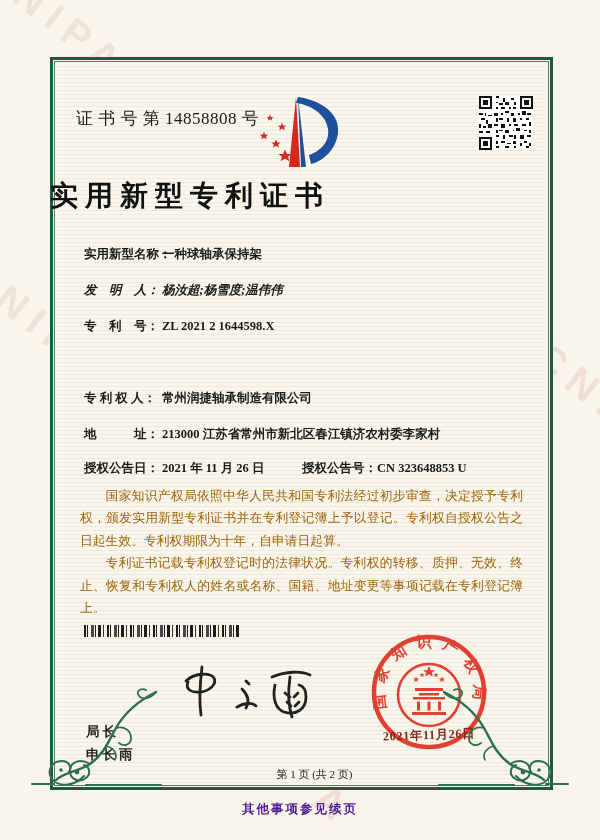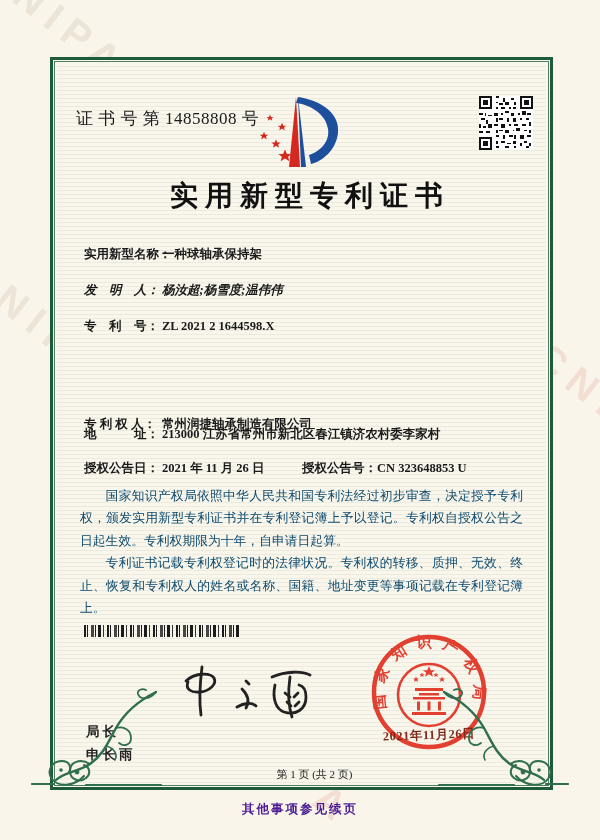--- a/index.html
+++ b/index.html
@@ -29,29 +29,29 @@
     position:absolute;inset:2px;pointer-events:none;
     background:repeating-linear-gradient(0deg,
       rgba(110,160,128,0.12) 0px, rgba(110,160,128,0.12) 1px,
       transparent 1px, transparent 4px);
   }
   .content{position:absolute;inset:0;z-index:3;}
   .cert-no{position:absolute;left:76px;top:95px;font-size:17px;font-weight:400;letter-spacing:.5px;margin-top:12px;}
   .logo{position:absolute;left:254px;top:93px;width:95px;height:78px;}
   .qr{position:absolute;left:479px;top:96px;width:54px;height:54px;background:#fff;}
   .title{
-    position:absolute;left:50px;top:177px;width:400px;text-align:right;
+    position:absolute;left:50px;top:177px;width:400px;text-align:left;
     font-size:28px;font-weight:700;letter-spacing:7px;color:#111;
   }
   .field-row{position:absolute;left:84px;width:440px;font-size:12.5px;font-weight:600;white-space:nowrap;}
   .field-label{display:inline-block;width:78px;}
   .grant-pair2{position:absolute;left:218px;top:0;}
   .body-text{
     position:absolute;left:80px;top:485px;width:443px;
-    font-size:12.8px;line-height:22.4px;text-align:justify;color:#0c4a6e;
+    font-size:12.8px;line-height:22.4px;text-align:justify;color:#a16207;
   }
   .body-text p{margin:0;text-indent:2em;}
   .barcode{
     position:absolute;left:84px;top:625px;width:157px;height:12px;
     background-image:repeating-linear-gradient(90deg,
       #1c1c1c 0 2px, transparent 2px 3px,
       #1c1c1c 3px 4px, transparent 4px 7px,
       #474747 7px 10px, transparent 10px 11px,
       #1c1c1c 11px 12px, transparent 12px 14px,
       #1c1c1c 14px 17px, transparent 17px 19px,
@@ -156,21 +156,21 @@
 
     <div class="field-row" style="top:246px;">
       <span class="field-label">实用新型名称：</span><span>一种球轴承保持架</span>
     </div>
     <div class="field-row" style="top:282px;font-style:italic;">
       <span class="field-label">发　明　人：</span><span>杨汝超;杨雪度;温伟伟</span>
     </div>
     <div class="field-row" style="top:318px;">
       <span class="field-label">专　利　号：</span><span>ZL 2021 2 1644598.X</span>
     </div>
-    <div class="field-row" style="top:390px;margin-top:26px;">
+    <div class="field-row" style="top:390px;">
       <span class="field-label">专 利 权 人：</span><span>常州润捷轴承制造有限公司</span>
     </div>
     <div class="field-row" style="top:426px;font-family:Liberation Serif, serif;">
       <span class="field-label">地　　　址：</span><span>213000 江苏省常州市新北区春江镇济农村委李家村</span>
     </div>
 
     <div class="field-row" style="top:460px;">
       <span class="field-label">授权公告日：</span><span>2021 年 11 月 26 日</span>
       <span class="grant-pair2">
         <span>授权公告号：</span><span>CN 323648853 U</span>

